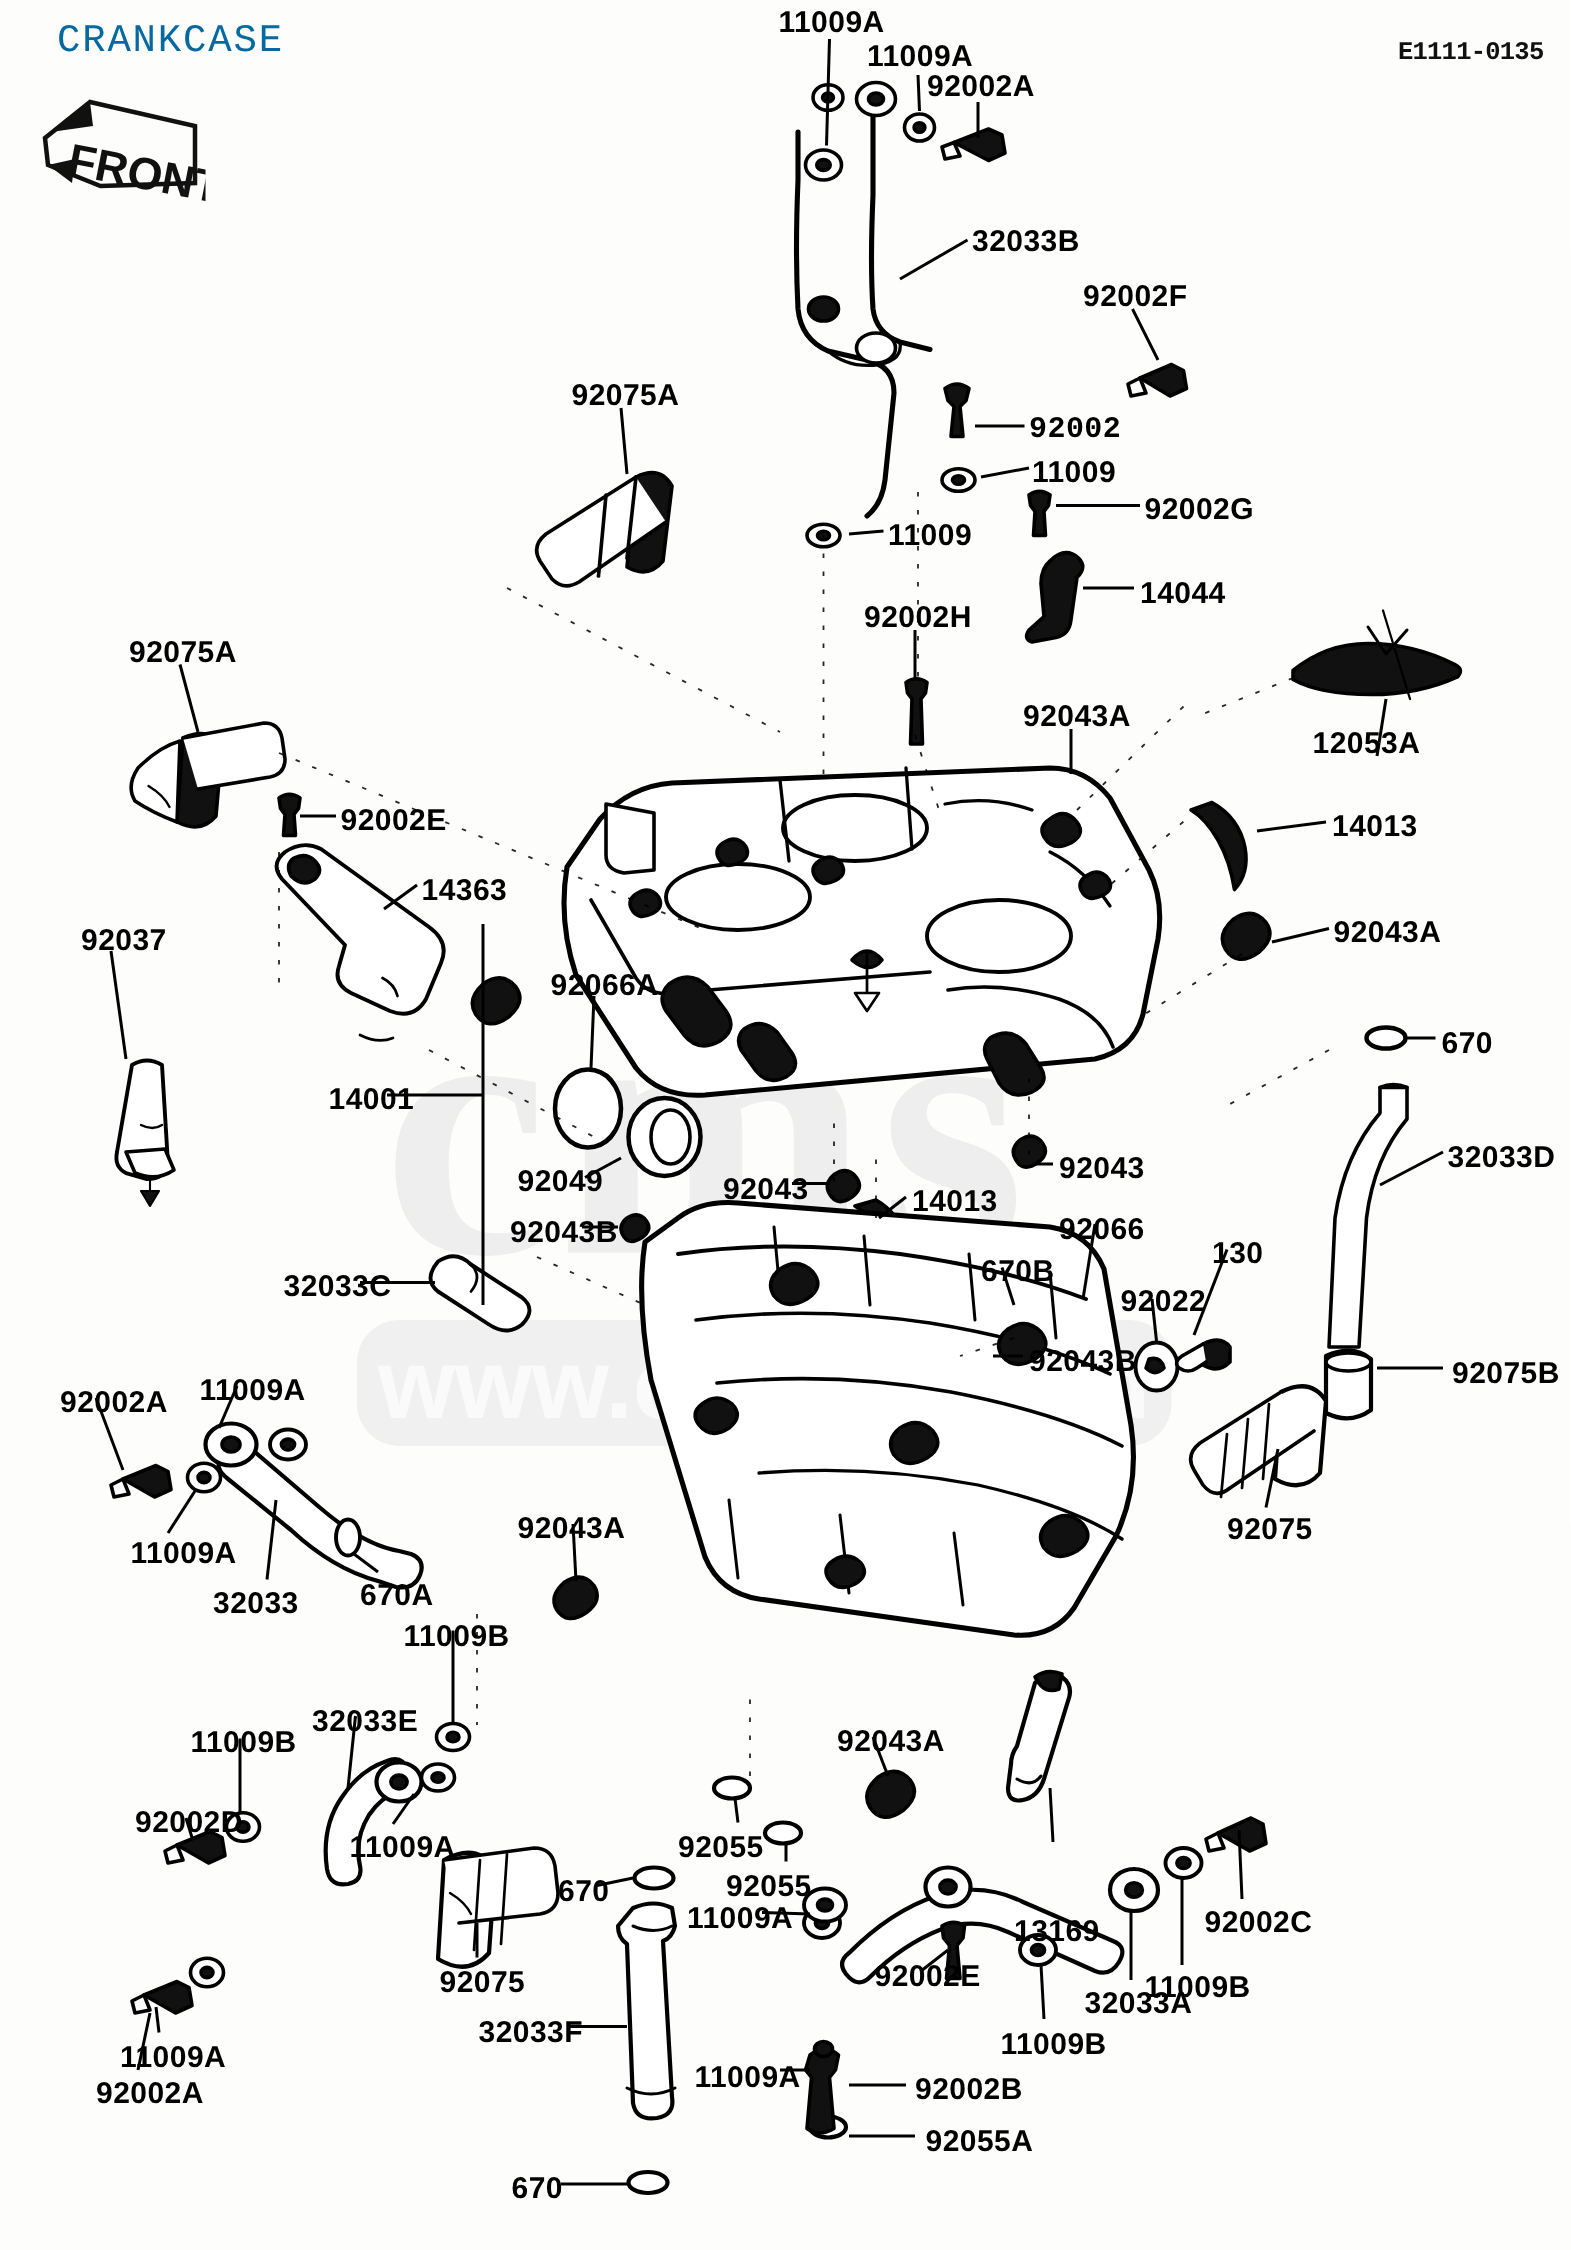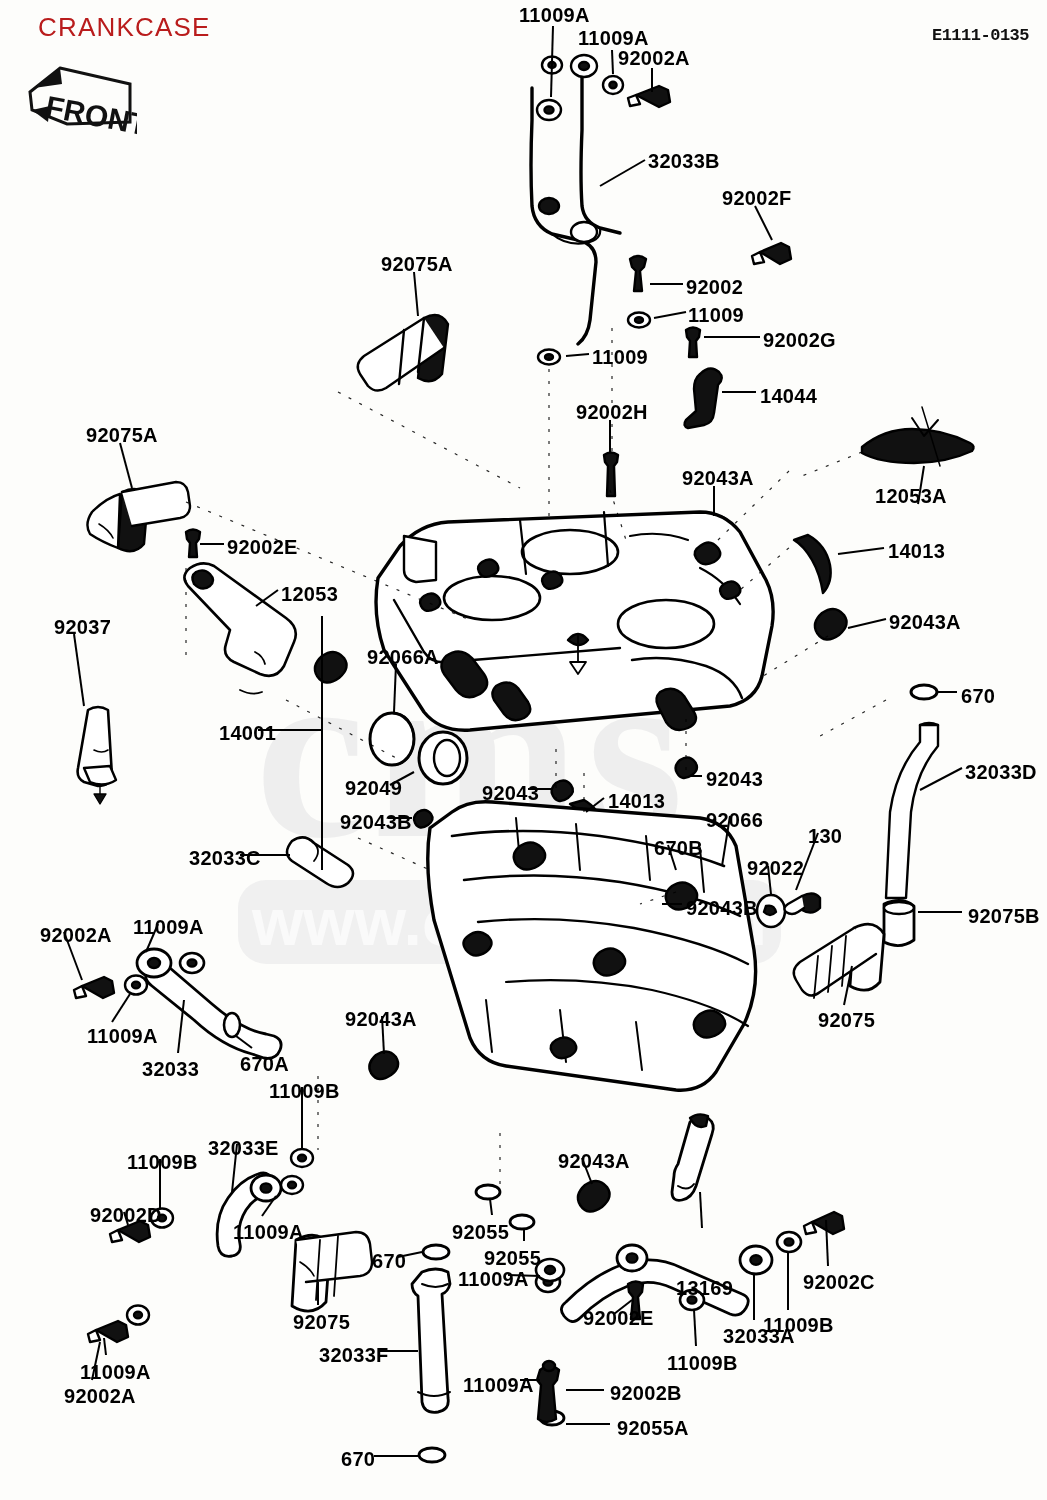--- a/index.html
+++ b/index.html
@@ -16,22 +16,22 @@
     font-family: "Liberation Sans", sans-serif;
   }
 
   
   #title {
     position: absolute;
     left: 38px;
     top: 12px;
     font-size: 26px;
     letter-spacing: 1.2px;
-    color: #b91c1c;
-    font-family: Liberation Sans, sans-serif;
+    color: #0369a1;
+    font-family: Liberation Mono, monospace;
     white-space: nowrap;
   }
   #figcode {
     position: absolute;
     right: 18px;
     top: 26px;
     font-size: 17px;
     color: #111111;
     font-family: "Liberation Mono", monospace;
     font-weight: bold;
@@ -462,32 +462,32 @@
   </svg>
 
   <div id="art-click" style="pointer-events:none"></div>
 
   <div id="labels">
       <div class="lbl" style="left: 519px; top: 5px;">11009A</div>
       <div class="lbl" style="left: 578px; top: 28px;">11009A</div>
       <div class="lbl" style="left: 618px; top: 48px;">92002A</div>
       <div class="lbl" style="left: 648px; top: 151px;">32033B</div>
       <div class="lbl" style="left: 722px; top: 188px;">92002F</div>
-      <div class="lbl" style="left: 686px; top: 277px;">92002</div>
+      <div class="lbl" style="left: 686px; top: 277px; font-family: Liberation Mono, monospace;">92002</div>
       <div class="lbl" style="left: 688px; top: 305px;">11009</div>
       <div class="lbl" style="left: 763px; top: 330px;">92002G</div>
       <div class="lbl" style="left: 592px; top: 347px;">11009</div>
       <div class="lbl" style="left: 760px; top: 386px;">14044</div>
       <div class="lbl" style="left: 381px; top: 254px;">92075A</div>
       <div class="lbl" style="left: 576px; top: 402px;">92002H</div>
       <div class="lbl" style="left: 682px; top: 468px;">92043A</div>
       <div class="lbl" style="left: 875px; top: 486px;">12053A</div>
       <div class="lbl" style="left: 86px; top: 425px;">92075A</div>
       <div class="lbl" style="left: 227px; top: 537px;">92002E</div>
-      <div class="lbl" style="left: 281px; top: 584px;">12053</div>
+      <div class="lbl" style="left: 281px; top: 584px;">14363</div>
       <div class="lbl" style="left: 888px; top: 541px;">14013</div>
       <div class="lbl" style="left: 889px; top: 612px;">92043A</div>
       <div class="lbl" style="left: 54px; top: 617px;">92037</div>
       <div class="lbl" style="left: 367px; top: 647px;">92066A</div>
       <div class="lbl" style="left: 219px; top: 723px;">14001</div>
       <div class="lbl" style="left: 345px; top: 778px;">92049</div>
       <div class="lbl" style="left: 482px; top: 783px;">92043</div>
       <div class="lbl" style="left: 706px; top: 769px;">92043</div>
       <div class="lbl" style="left: 608px; top: 791px;">14013</div>
       <div class="lbl" style="left: 961px; top: 686px;">670</div>

